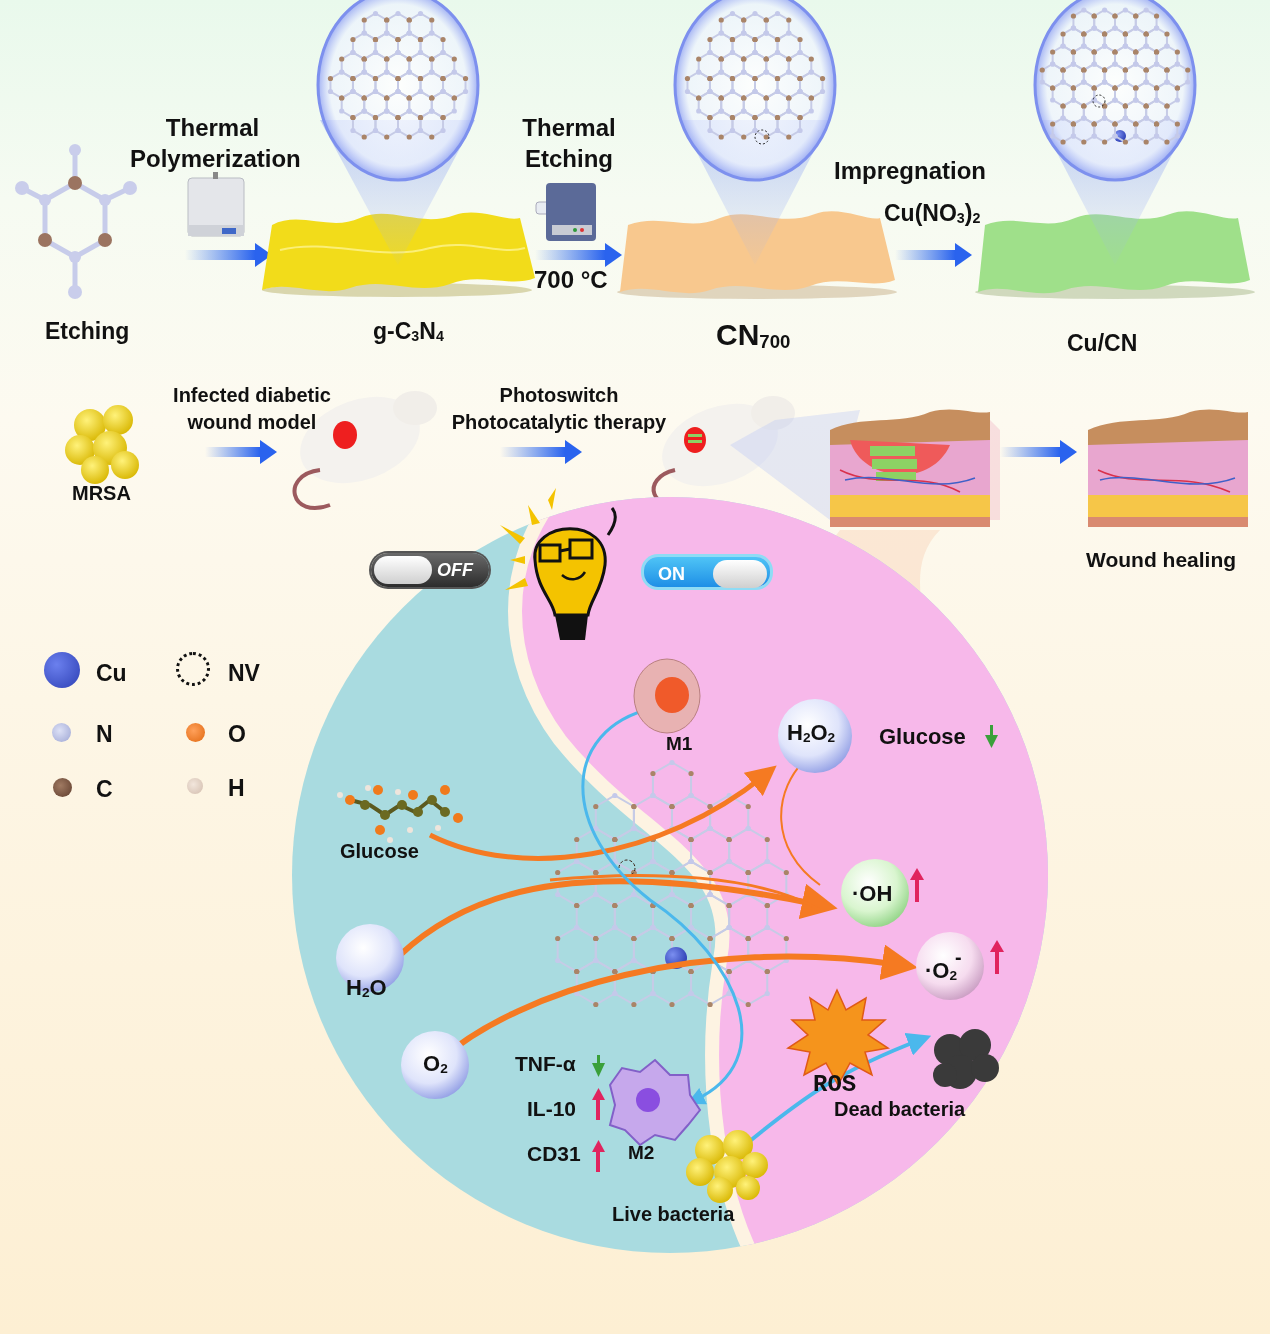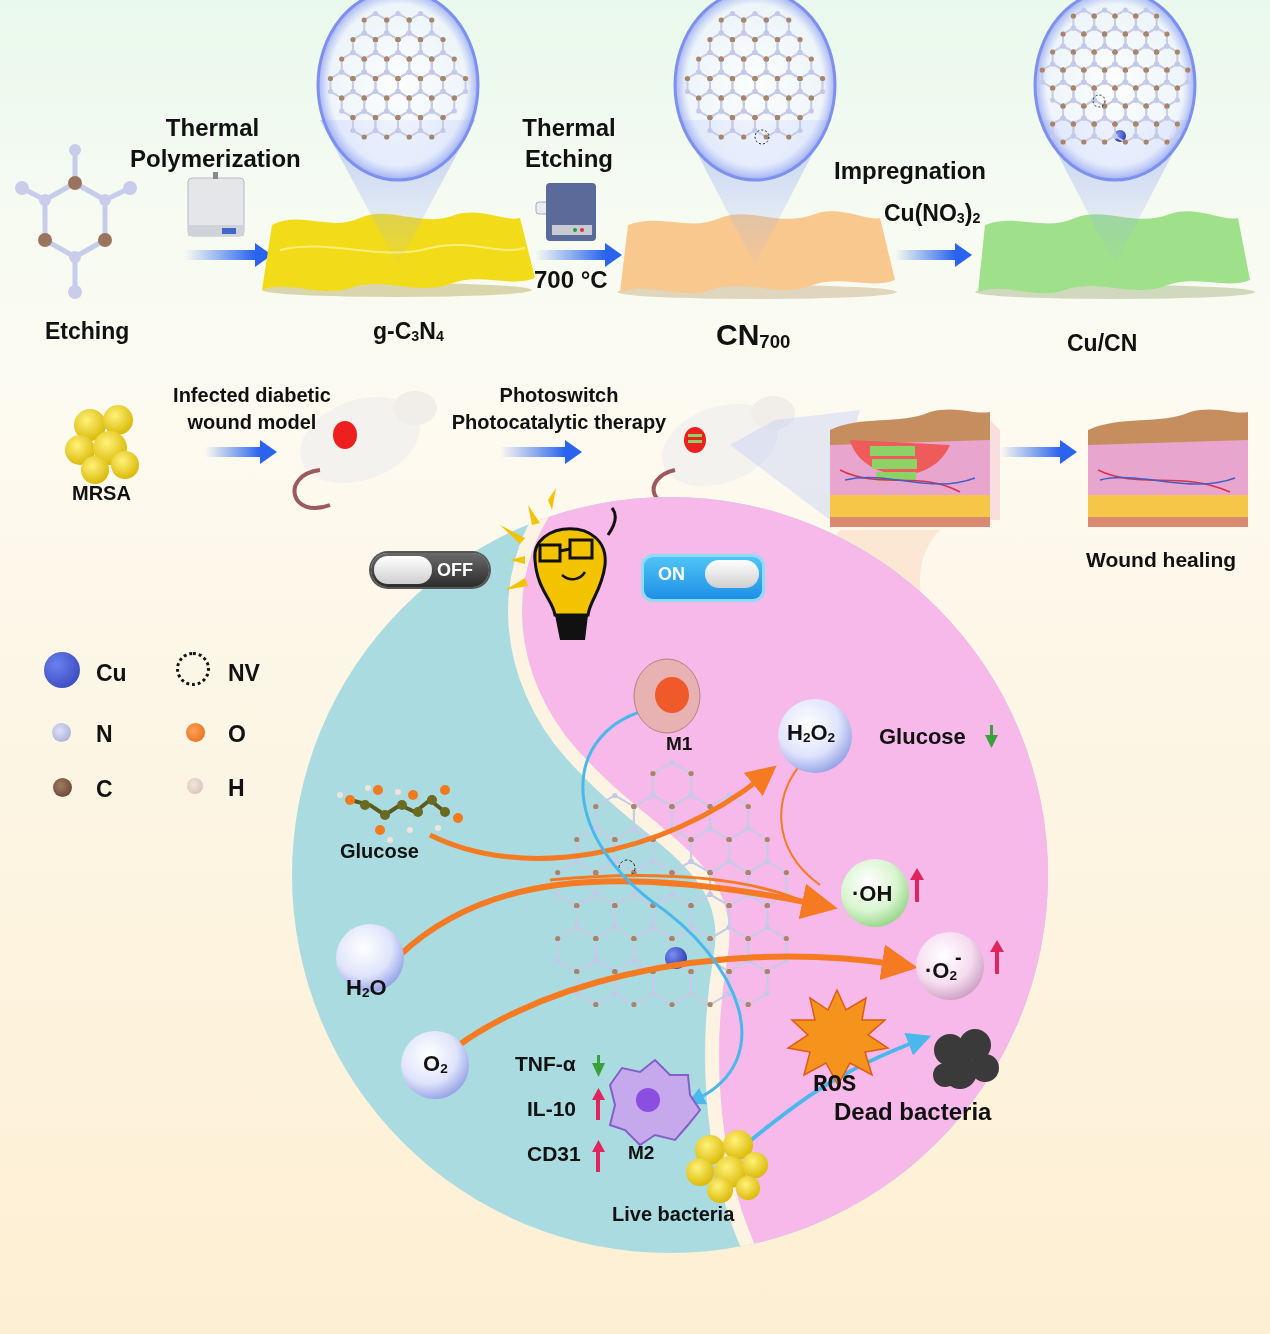--- a/index.html
+++ b/index.html
@@ -1221,23 +1221,23 @@
     <rect x="570" y="540" width="22" height="18" fill="none" stroke="#111" stroke-width="3"></rect>
     <line x1="560" y1="551" x2="570" y2="549" stroke="#111" stroke-width="3"></line>
     <path d="M562,575 C570,582 580,580 585,572" stroke="#111" stroke-width="2.5" fill="none"></path>
     <path d="M555,615 L588,615 L585,640 L560,640 Z" fill="#111"></path>
     <path d="M608,535 C615,525 618,515 612,508" stroke="#111" stroke-width="3" fill="none"></path>
   </g>
 </svg>
 
 <div style="position:absolute;left:371px;top:553px;width:118px;height:34px;border-radius:17px;background:linear-gradient(#6a6a6a,#2c2c2c);box-shadow:0 0 0 2px #555;">
   <div style="position:absolute;left:3px;top:3px;width:58px;height:28px;border-radius:14px;background:linear-gradient(#ffffff,#cfcfcf);"></div>
-  <span style="position:absolute;left:66px;top:7px;color:#fff;font-weight:bold;font-size:18px;">OFF</span>
+  <span style="position:absolute;left:66px;top:7px;color:#fff;font-weight:bold;font-size:18px;font-style:italic;">OFF</span>
 </div>
-<div style="position:absolute;left:644px;top:557px;width:118px;height:42px;border-radius:9px;background:linear-gradient(#4fc4f6,#1e8fe6);box-shadow:0 0 0 3px #8fdcf5;">
+<div style="position:absolute;left:644px;top:557px;width:118px;height:30px;border-radius:14px;background:linear-gradient(#4fc4f6,#1e8fe6);box-shadow:0 0 0 3px #8fdcf5;padding-left:8px;">
   <span style="position:absolute;left:14px;top:7px;color:#fff;font-weight:bold;font-size:18px;">ON</span>
   <div style="position:absolute;right:3px;top:3px;width:54px;height:28px;border-radius:14px;background:linear-gradient(#ffffff,#cfcfcf);"></div>
 </div>
 
 <div class="lbl" style="left:130px;top:112px;width:165px;font-size:24px;line-height:31px;">
   <div>Thermal</div>
   <div>Polymerization</div>
 </div>
 <div class="lbl" style="left:505px;top:112px;width:128px;font-size:24px;line-height:31px;">
   <div>Thermal</div>
@@ -1306,18 +1306,18 @@
 <div class="lbl" style="left:666px;top:733px;font-size:19px;">M1</div>
 <div class="lbl" style="left:787px;top:720px;font-size:22px;">
   <span>H</span><sub>2</sub><span>O</span><sub>2</sub>
 </div>
 <div class="lbl" style="left:879px;top:724px;font-size:22px;">Glucose</div>
 <div class="lbl" style="left:852px;top:881px;font-size:22px;">·OH</div>
 <div class="lbl" style="left:925px;top:952px;font-size:22px;">
   <span>·O</span><sub>2</sub><sup style="position:relative;left:-2px;top:-6px;font-size:0.9em;">-</sup>
 </div>
 <div class="lbl" style="left:813px;top:1071px;font-size:24px;font-family:Liberation Mono, monospace;">ROS</div>
-<div class="lbl" style="left:834px;top:1098px;font-size:24px;">Dead bacteria</div>
+<div class="lbl" style="left:834px;top:1098px;font-size:20px;">Dead bacteria</div>
 <div class="lbl" style="left:515px;top:1052px;font-size:21px;">TNF-α</div>
 <div class="lbl" style="left:527px;top:1097px;font-size:21px;">IL-10</div>
 <div class="lbl" style="left:527px;top:1142px;font-size:21px;">CD31</div>
 <div class="lbl" style="left:628px;top:1142px;font-size:19px;">M2</div>
 <div class="lbl" style="left:612px;top:1203px;font-size:20px;text-align:right;">Live bacteria</div>
 
 </body></html>

